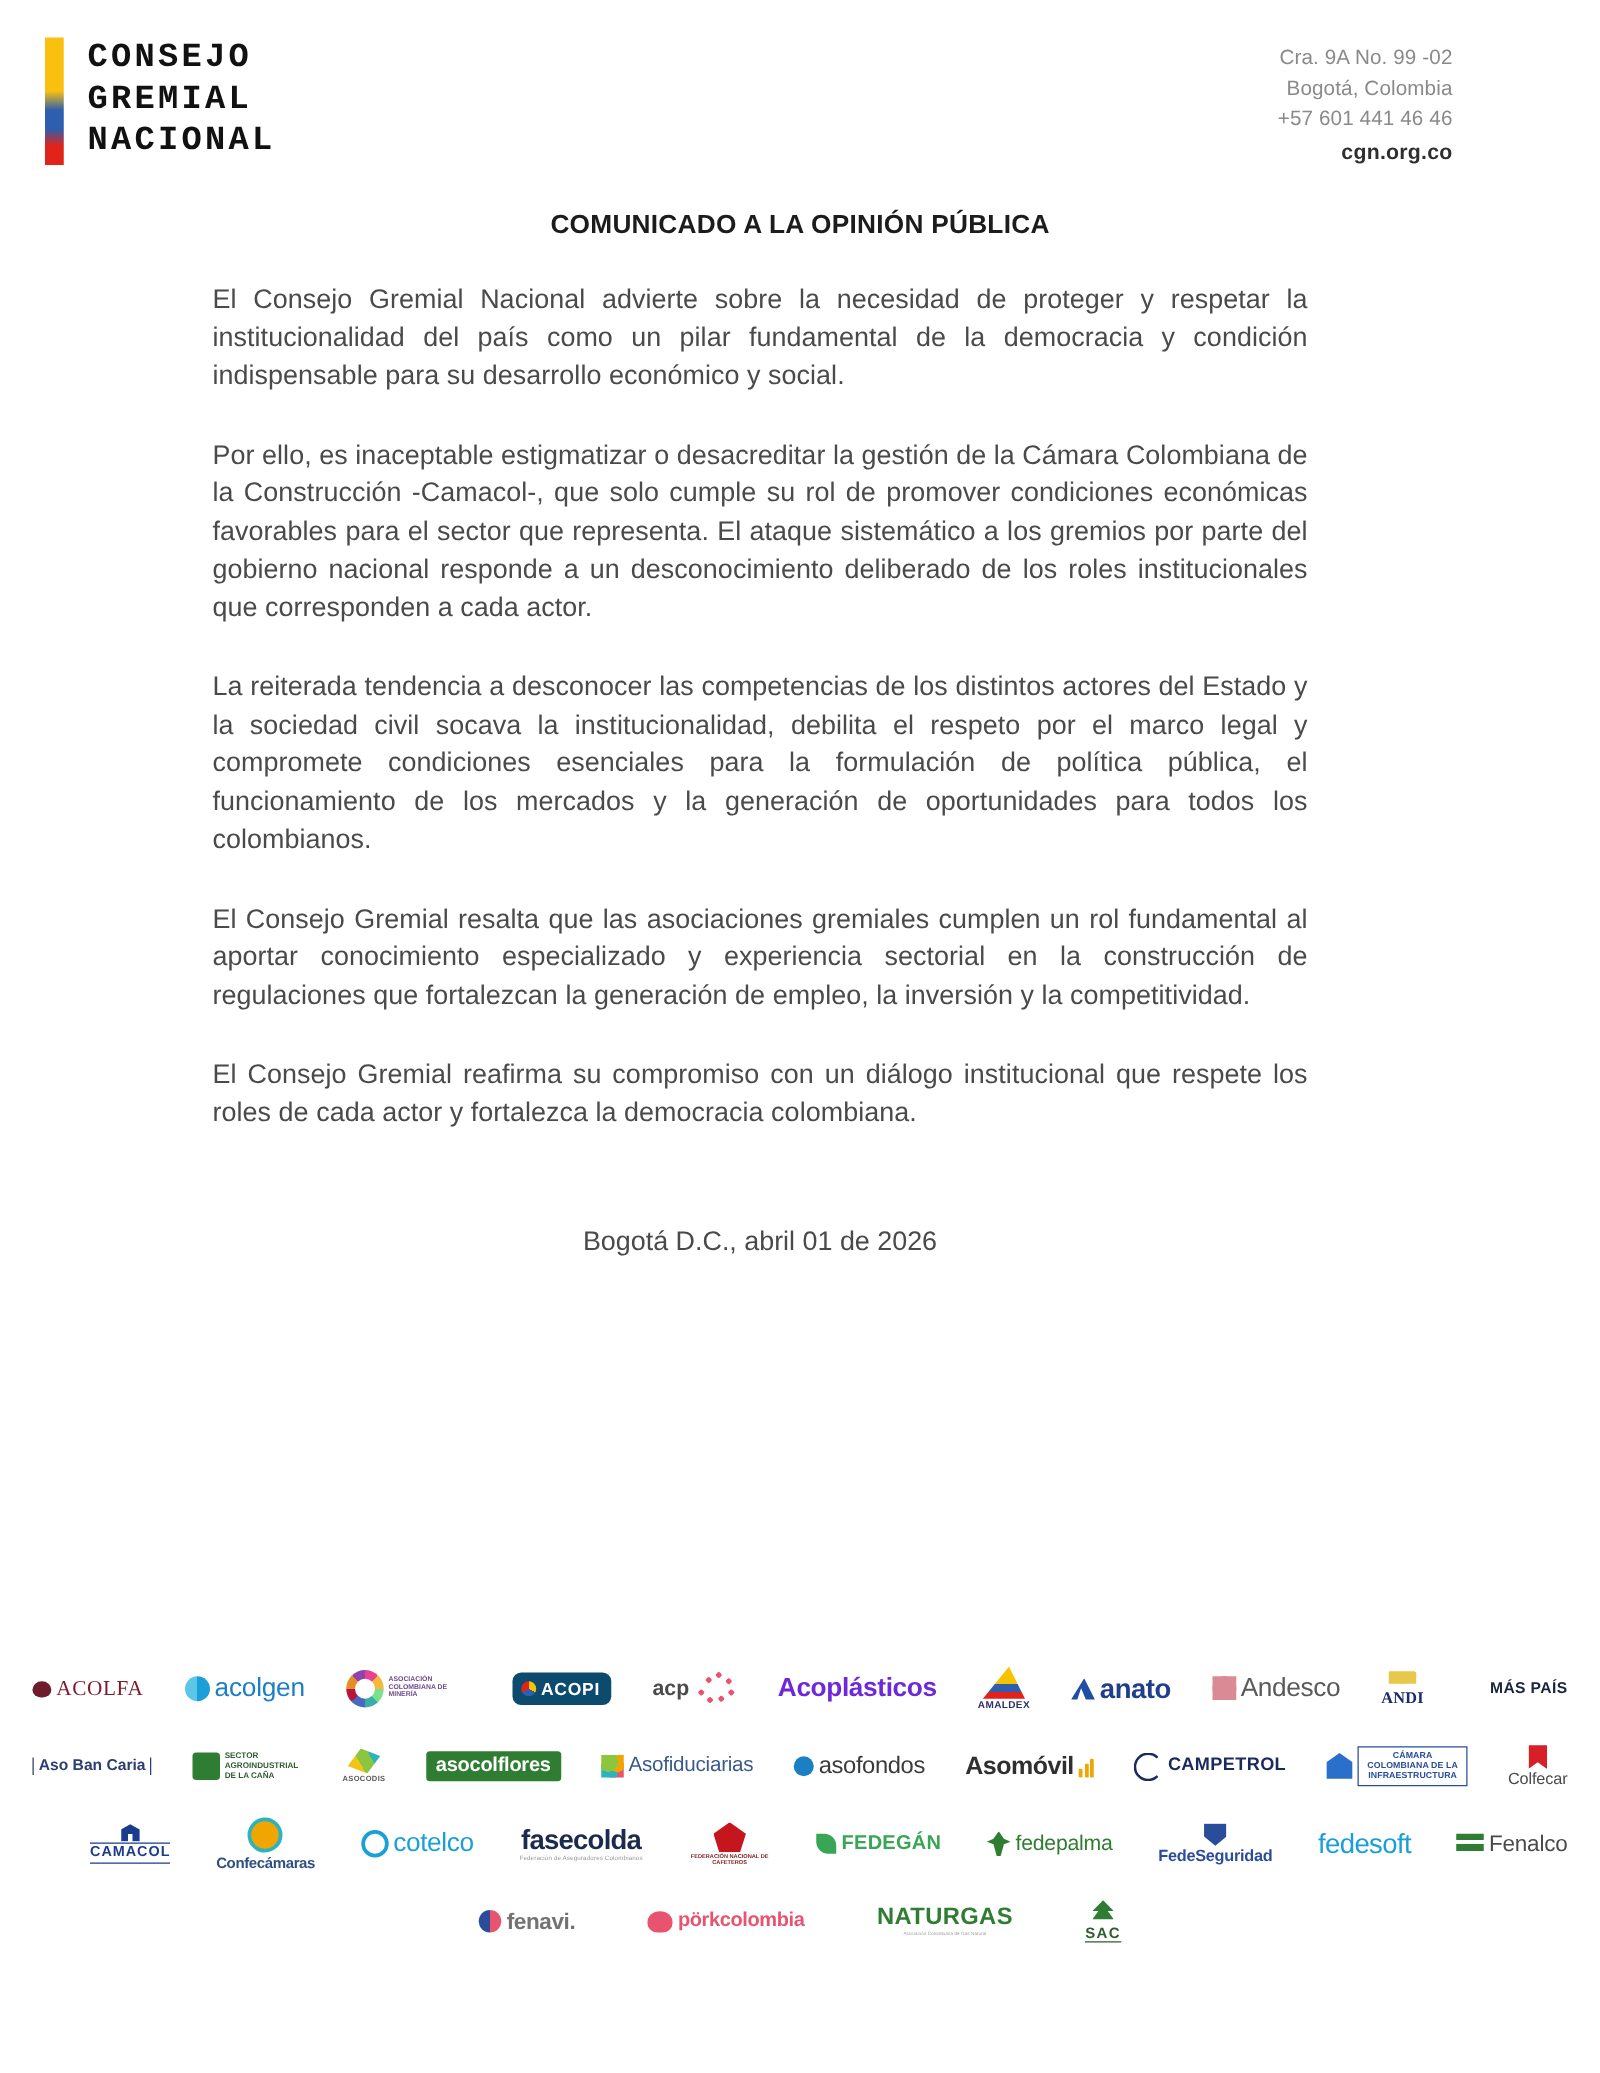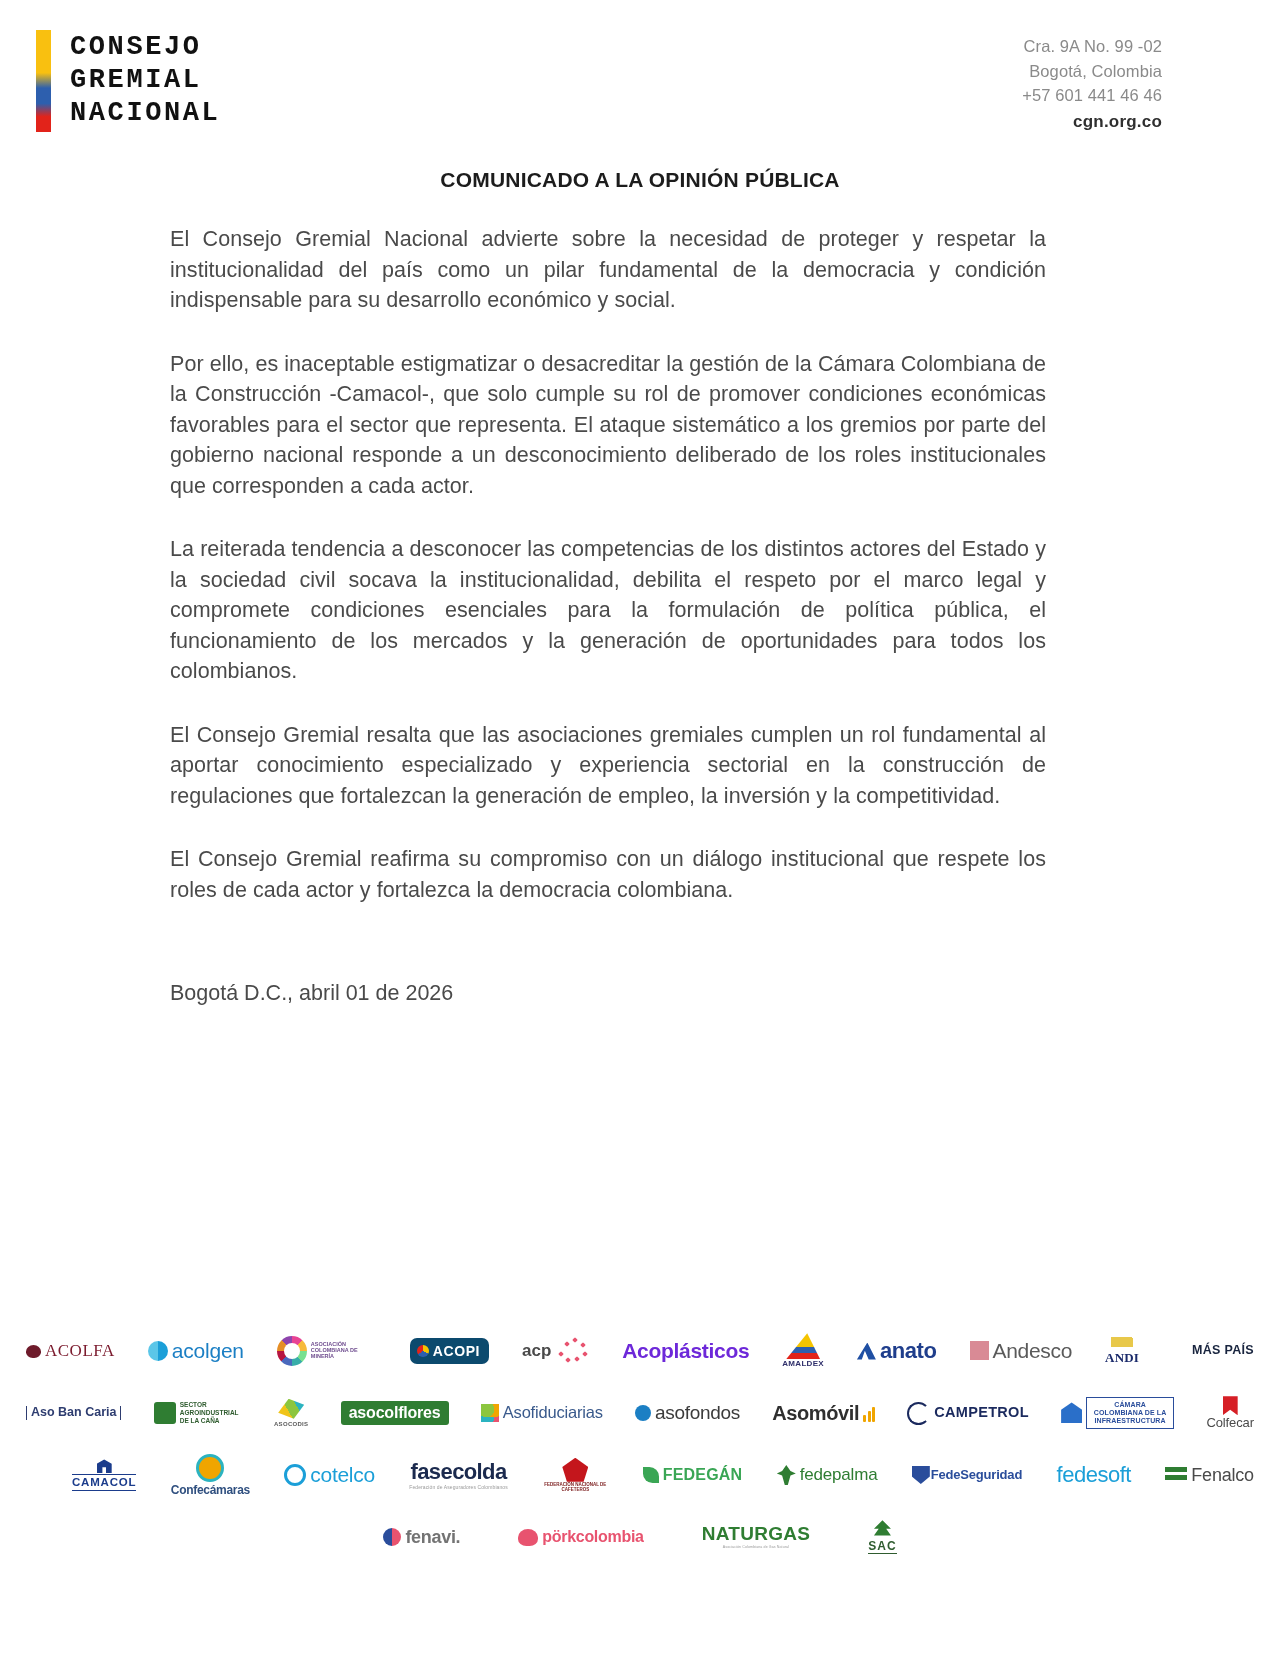--- a/index.html
+++ b/index.html
@@ -111,21 +111,21 @@
     text-justify: inter-word;
     color: #4a4a4a;
     letter-spacing: 0.05px;
   }
   #body-text p:last-of-type { margin-bottom: 0; }
   #date-line {
     position: absolute;
     top: 978px;
     left: 170px;
     width: 876px;
-    text-align: left;
+    text-align: center;
     font-size: 21.5px;
     line-height: 30px;
     color: #4a4a4a;
   }
 
   
   #footer-logos {
     position: absolute;
     left: 0;
     right: 0;
@@ -475,21 +475,21 @@
       </div>
 
       <div class="logo-cell">
         <div class="lg">
           <span class="sq" style="width:19px;height:20px;background:#2f7d32;clip-path:polygon(50% 0,72% 30%,100% 42%,72% 52%,58% 100%,42% 100%,28% 52%,0 42%,28% 30%);"></span>
           <span class="txt" style="color:#2f7d32;font-size:17px;letter-spacing:-0.2px;">fedepalma</span>
         </div>
       </div>
 
       <div class="logo-cell">
-        <div class="lg" style="flex-direction:row;gap:1px;">
+        <div class="lg" style="flex-direction:column;gap:1px;">
           <span class="sq" style="width:18px;height:18px;background:#2a4d9b;clip-path:polygon(0 0,100% 0,100% 58%,50% 100%,0 58%);"></span>
           <span class="txt" style="color:#2a4d9b;font-size:13px;font-weight:bold;letter-spacing:-0.2px;">FedeSeguridad</span>
         </div>
       </div>
 
       <div class="logo-cell">
         <span class="txt" style="color:#1b9fd8;font-size:22px;letter-spacing:-0.5px;">fedesoft</span>
       </div>
 
       <div class="logo-cell">

